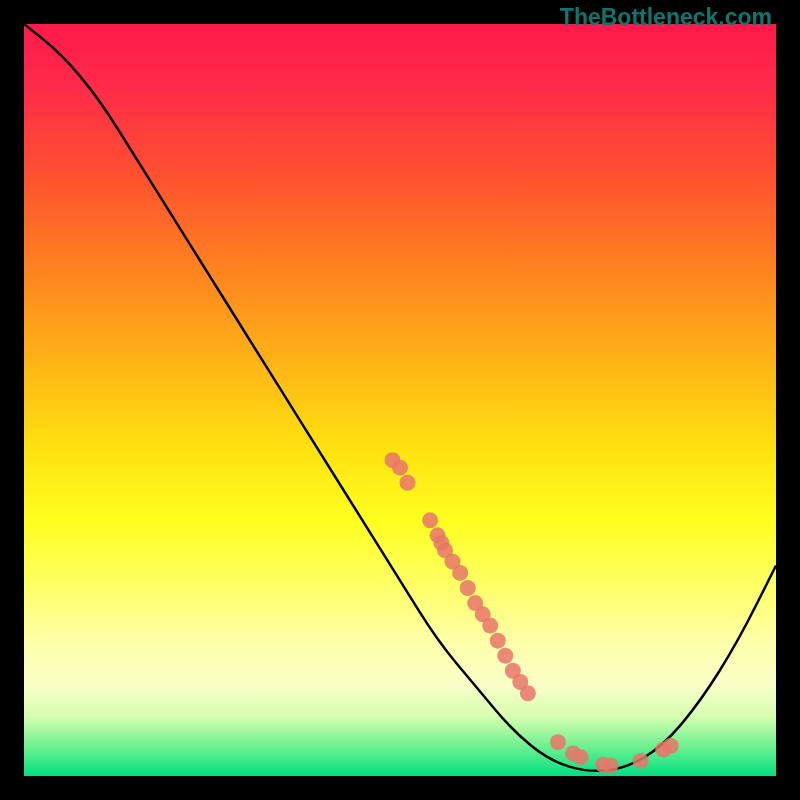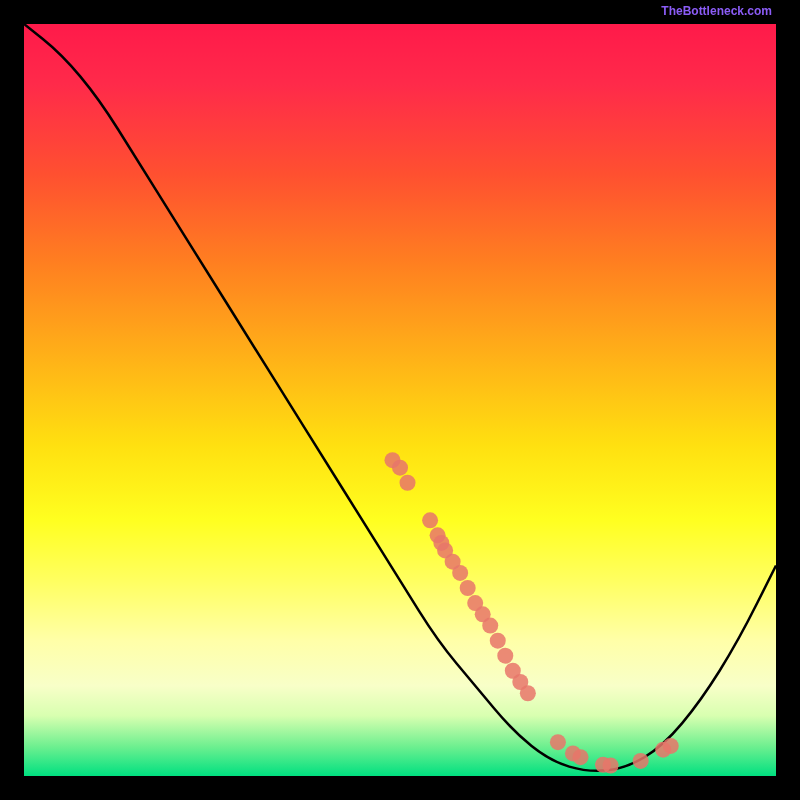--- a/index.html
+++ b/index.html
@@ -28,22 +28,22 @@
       #ffffa8 82%,
       #f8ffc8 88%,
       #d8ffb0 92%,
       #70f090 96%,
       #00e080 100%);
   }
   .watermark {
     position: absolute;
     top: 4px;
     right: 28px;
-    color: #8b5cf6;
-    font-size: 12px;
+    color: #0f766e;
+    font-size: 23px;
     font-weight: bold;
     z-index: 10;
   }
   svg.overlay {
     position: absolute;
     left: 24px;
     top: 24px;
     width: 752px;
     height: 752px;
     z-index: 5;

